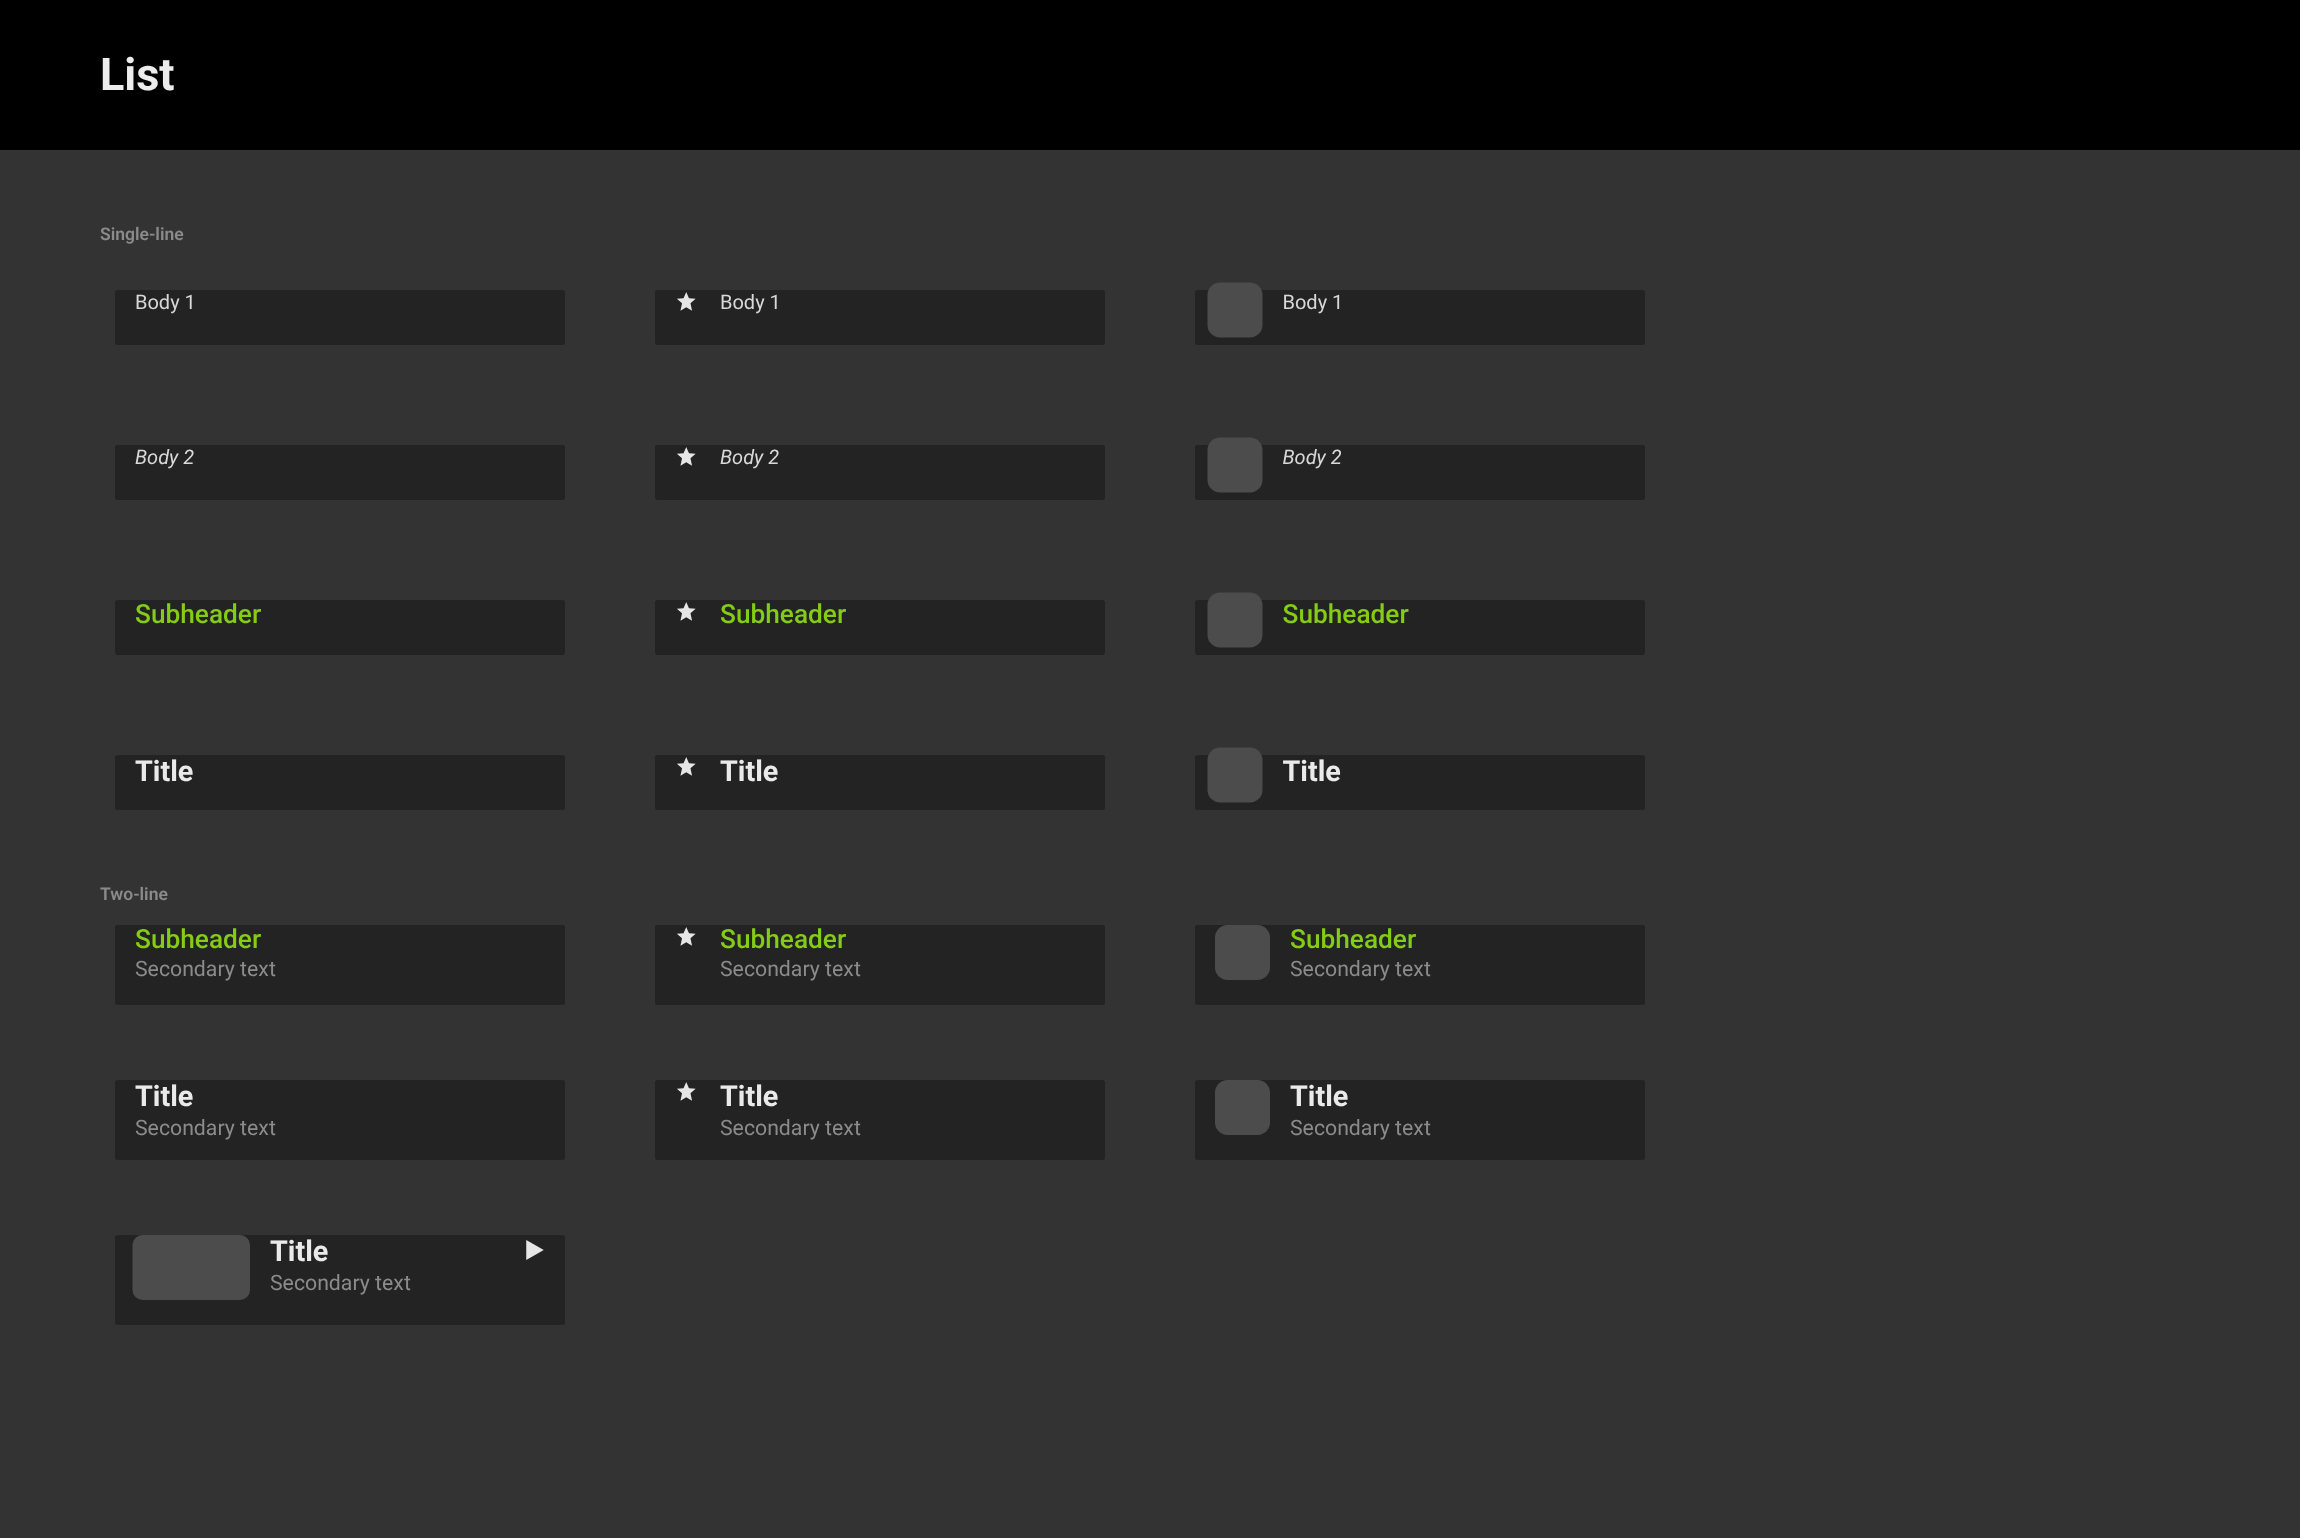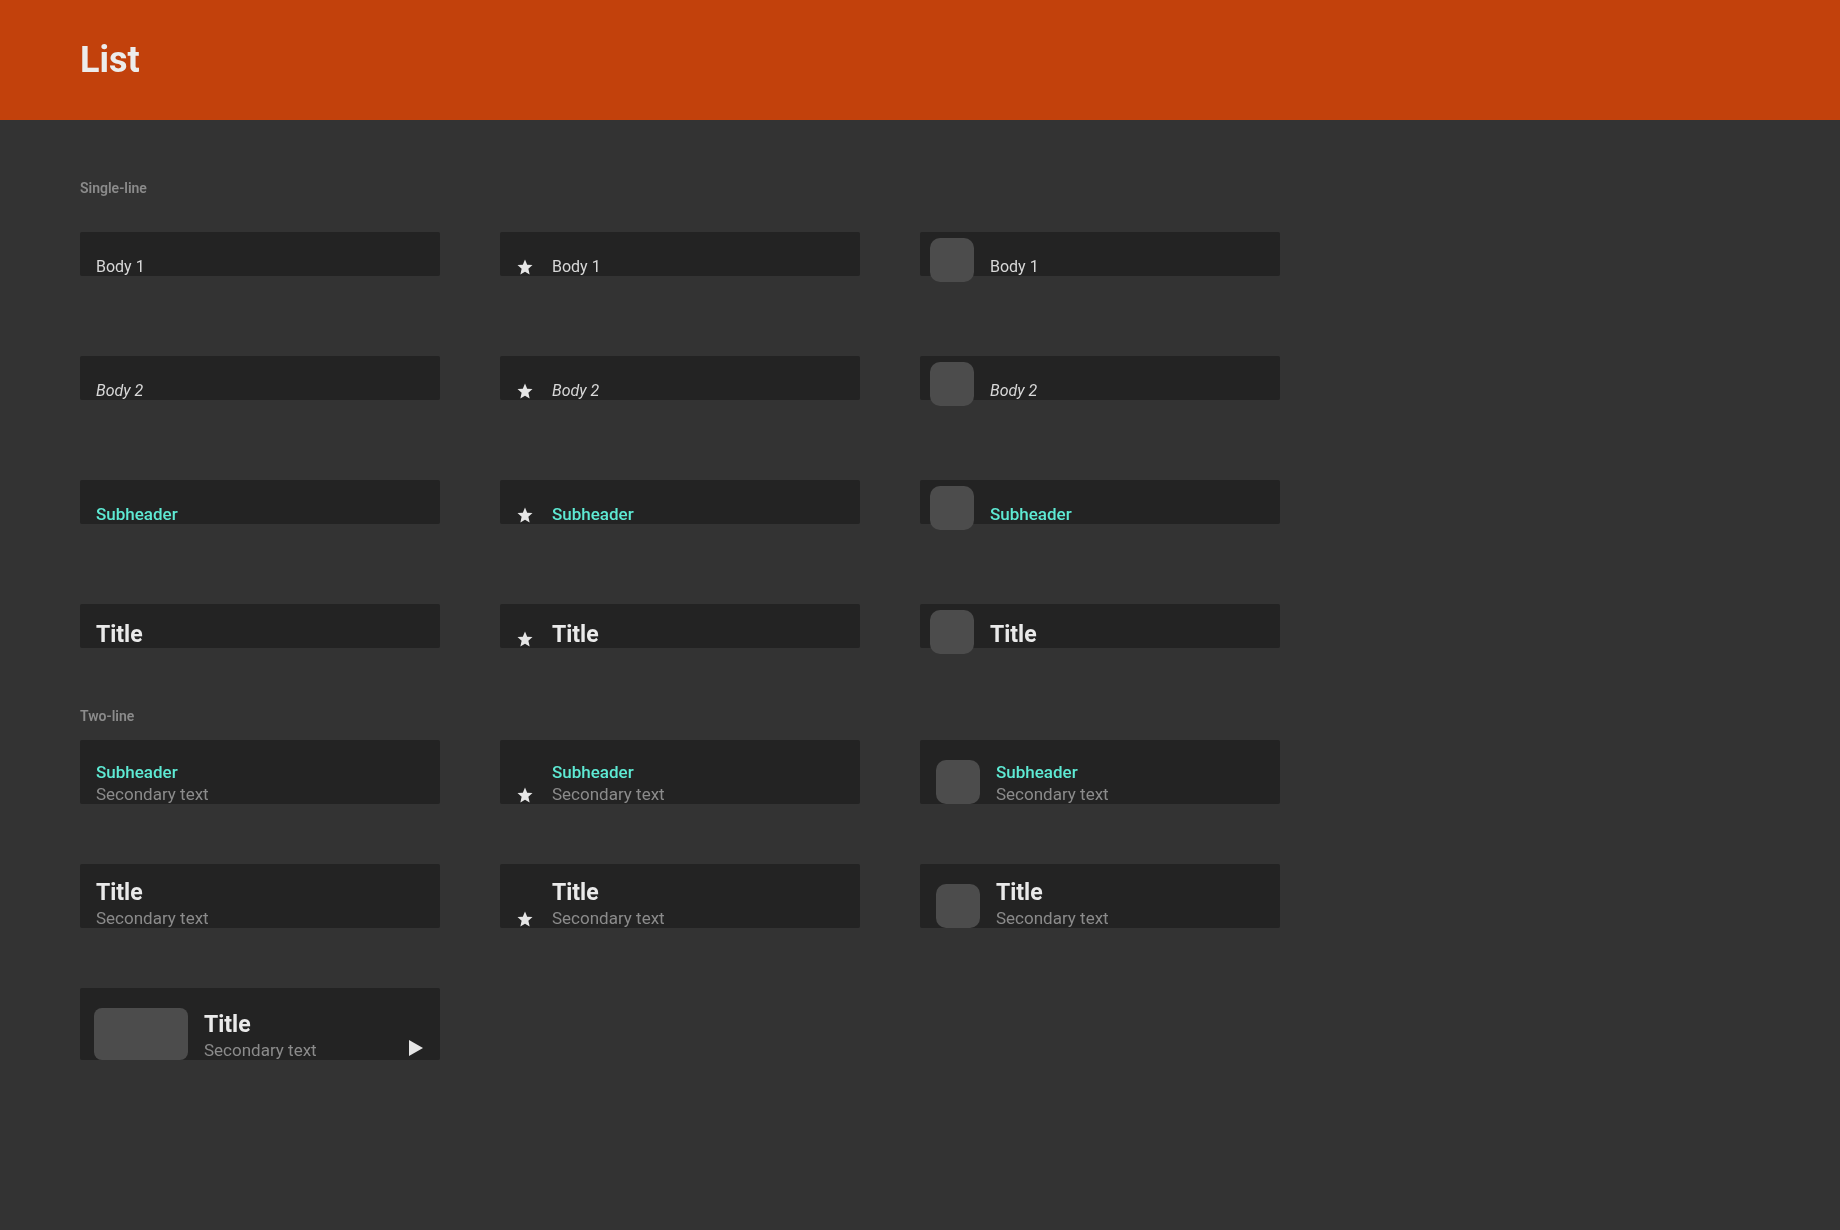--- a/index.html
+++ b/index.html
@@ -5,21 +5,21 @@
   * { box-sizing: border-box; margin: 0; padding: 0; }
   html, body { width: 1840px; height: 1230px; }
   body {
     background: #333333;
     font-family: -apple-system, BlinkMacSystemFont, "Segoe UI", Roboto, "Helvetica Neue", Arial, sans-serif;
     color: #e6e6e6;
     overflow: hidden;
   }
 
   .header-bar {
-    background: #c2410c;
+    background: #000000;
     height: 120px;
     display: flex;
     align-items: center;
     padding-left: 80px;
   }
   .header-bar h1 {
     font-size: 36px;
     font-weight: 700;
     color: #ececec;
   }
@@ -45,23 +45,24 @@
     gap: 60px;
     margin-bottom: 80px;
   }
   .row.tight-bottom { margin-bottom: 60px; }
   .row.last { margin-bottom: 0; }
 
   .tile {
     width: 360px;
     background: #232323;
     display: flex;
-    align-items: flex-end;
+    align-items: flex-start;
     padding: 0 16px;
     border-radius: 2px;
+    margin-left: 12px;
   }
   .tile.single { height: 44px; }
   .tile.two { height: 64px; }
   .tile.big { height: 72px; padding: 0 14px; }
 
   .square16 {
     width: 44px; height: 44px;
     margin: -6px 16px -6px -6px;
     border-radius: 10px;
     background: #4c4c4c;
@@ -84,21 +85,21 @@
 
   .star {
     width: 18px; height: 18px;
     margin-right: 18px;
     flex-shrink: 0;
     fill: #e6e6e6;
   }
 
   .label-body1 { font-size: 16px; font-weight: 400; color: #d8d8d8; }
   .label-body2 { font-size: 16px; font-weight: 400; color: #d8d8d8; font-style: italic; }
-  .label-sub   { font-size: 17px; font-weight: 500; color: #5eead4; }
+  .label-sub   { font-size: 21px; font-weight: 500; color: #84cc16; }
   .label-title { font-size: 23px; font-weight: 700; color: #eaeaea; }
 
   .textcol { display: flex; flex-direction: column; justify-content: center; gap: 2px; flex: 1; }
   .secondary { font-size: 17px; font-weight: 400; color: #8b8b8b; }
 
   .play-btn {
     width: 24px; height: 24px;
     flex-shrink: 0;
     margin-left: auto;
     fill: #e6e6e6;

